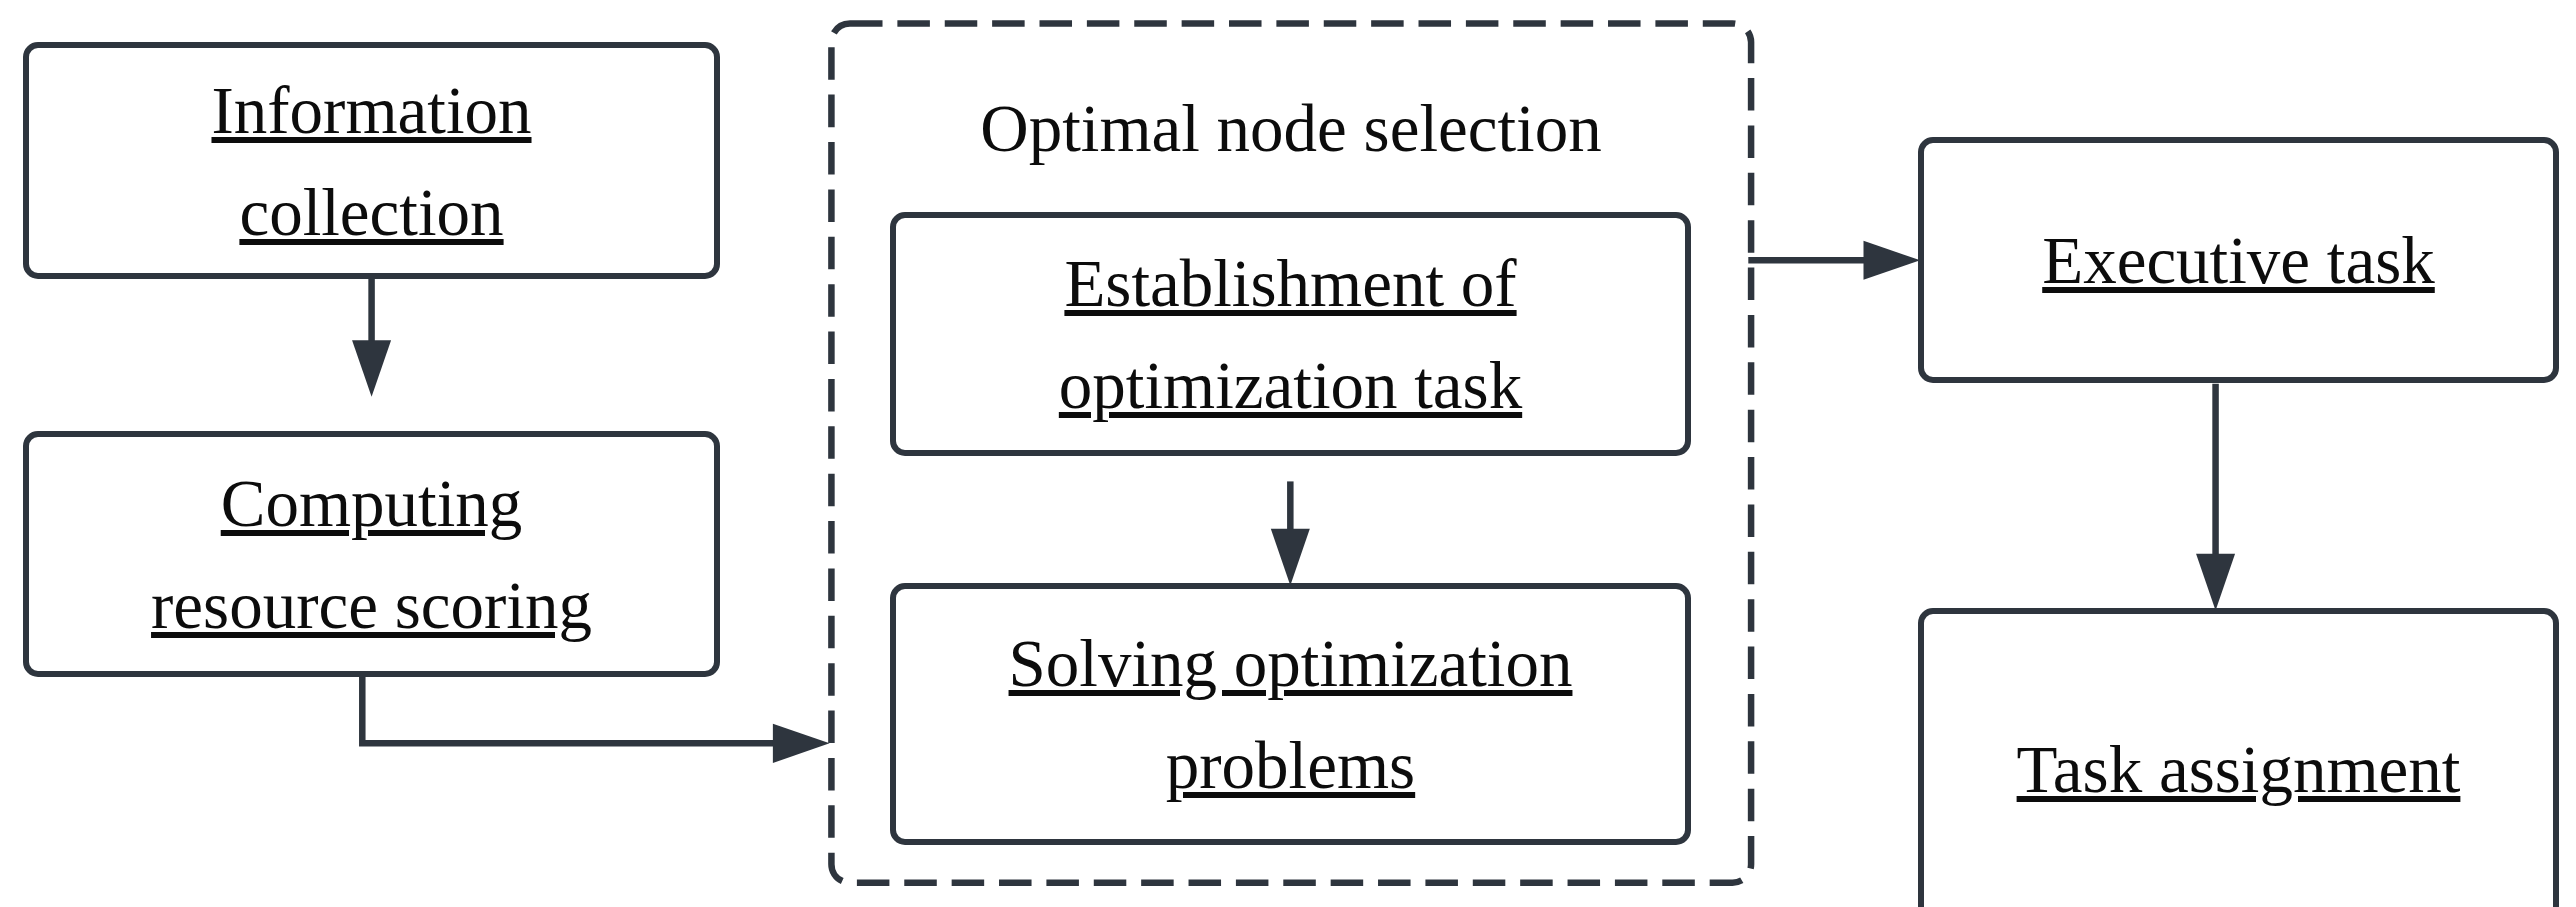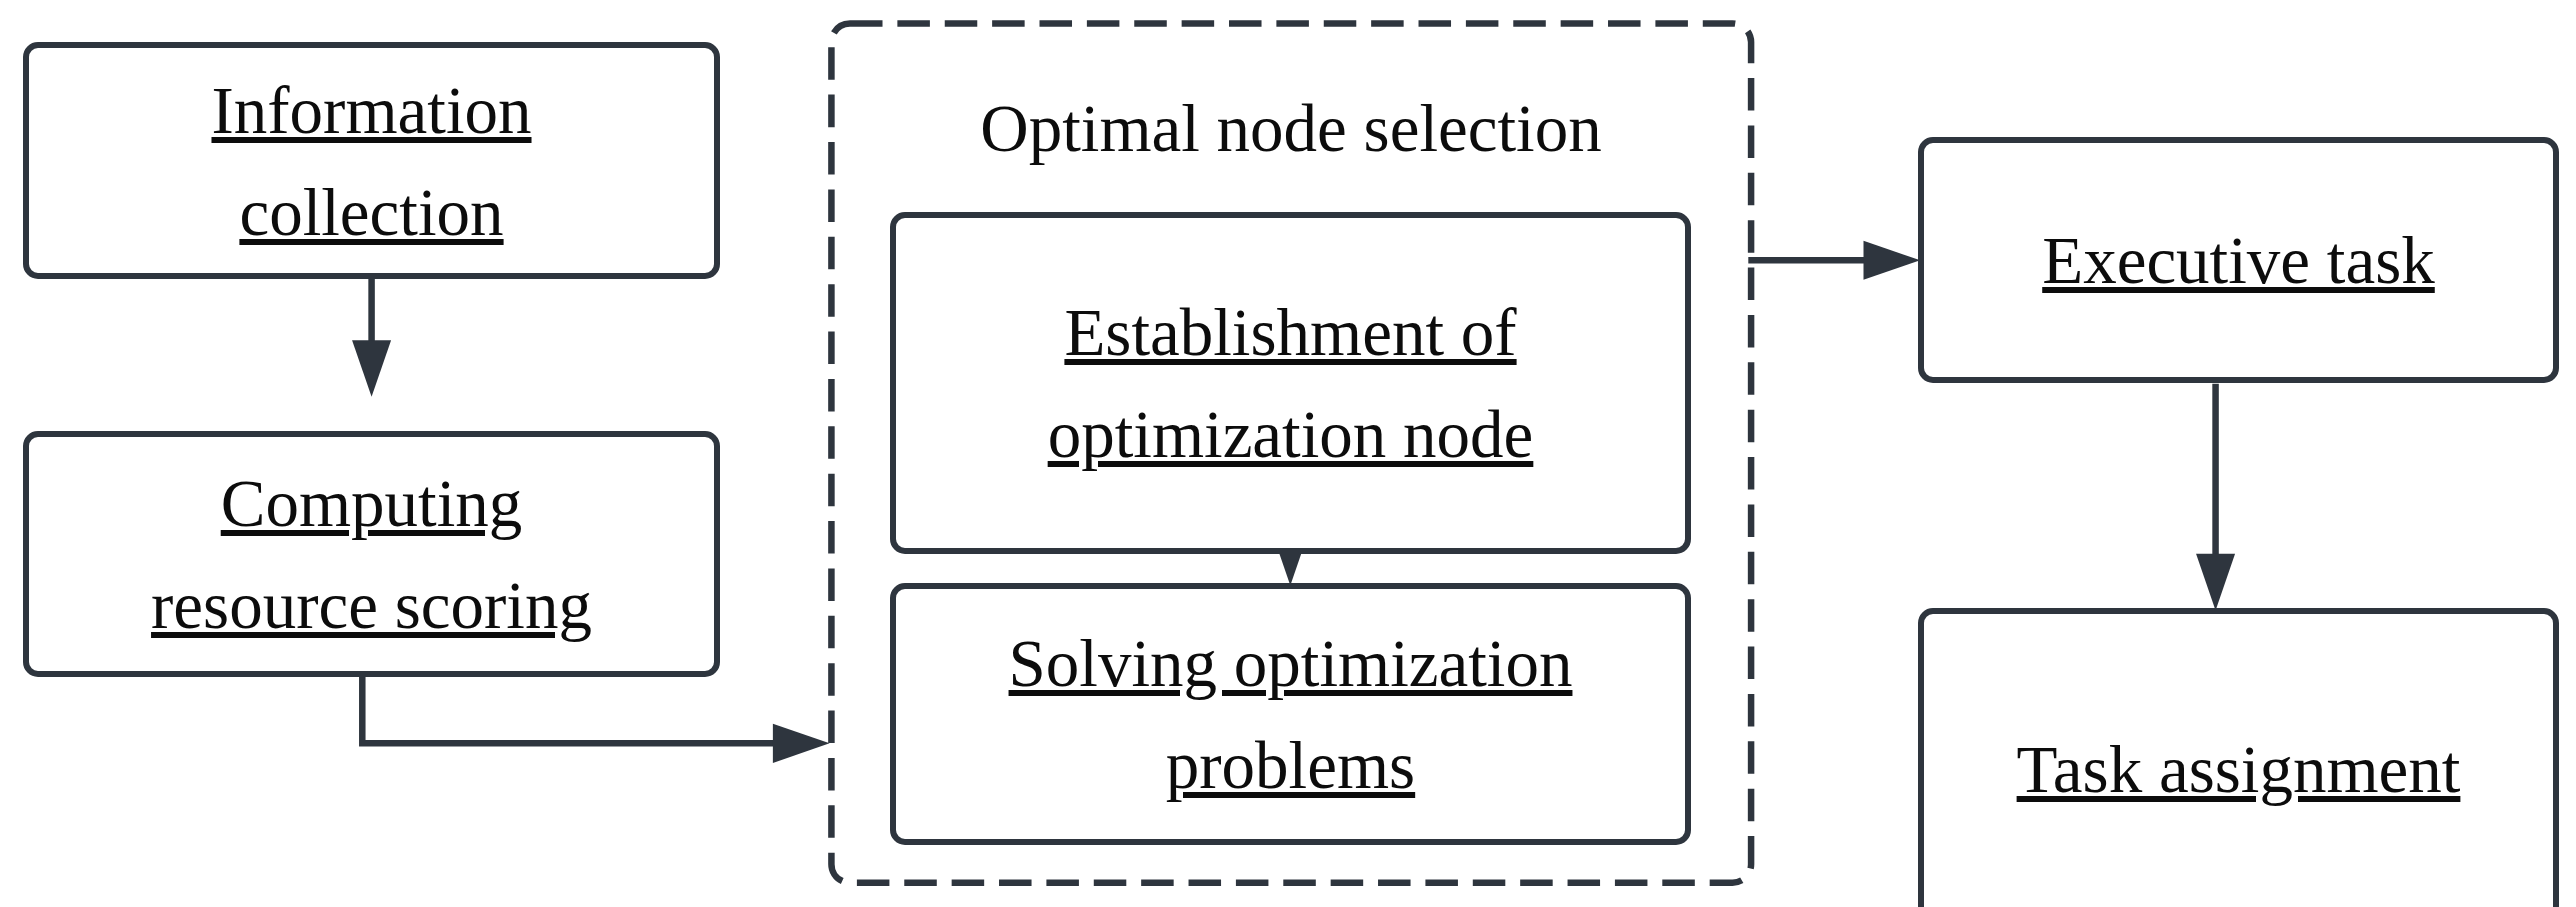--- a/index.html
+++ b/index.html
@@ -62,21 +62,21 @@
     z-index:2;
     text-align:center;
     font-size:67px;
     line-height:102px;
     color:var(--text);
     white-space:nowrap;
   }
   
   #node-information-collection{left:23px;top:42px;width:697px;height:237px;}
   #node-computing-resource-scoring{left:23px;top:395px;width:697px;height:246px;margin-top:36px;}
-  #node-establishment-optimization-model{left:890px;top:212px;width:801px;height:342px;}
+  #node-establishment-optimization-model{left:890px;top:212px;width:801px;height:244px;}
   #node-solving-optimization-problems{left:890px;top:583px;width:801px;height:262px;}
   #node-executive-task-assignment{left:1918px;top:137px;width:641px;height:246px;gap:20px;}
   #node-task-assignment-consensus{left:1918px;top:608px;width:641px;height:322px;}
   #optimal-node-selection-title{left:831px;top:77px;width:920px;}
 </style>
 </head>
 <body>
 
 <div class="canvas">
 
@@ -107,21 +107,21 @@
     <div>collection</div>
   </div>
 
   <div class="node" id="node-computing-resource-scoring">
     <div>Computing</div>
     <div>resource scoring</div>
   </div>
 
   <div class="node" id="node-establishment-optimization-model">
     <div>Establishment of</div>
-    <div>optimization node</div>
+    <div>optimization task</div>
   </div>
 
   <div class="node" id="node-solving-optimization-problems">
     <div>Solving optimization</div>
     <div>problems</div>
   </div>
 
   <div class="node" id="node-executive-task-assignment">
     <div>Executive task</div>
   </div>

